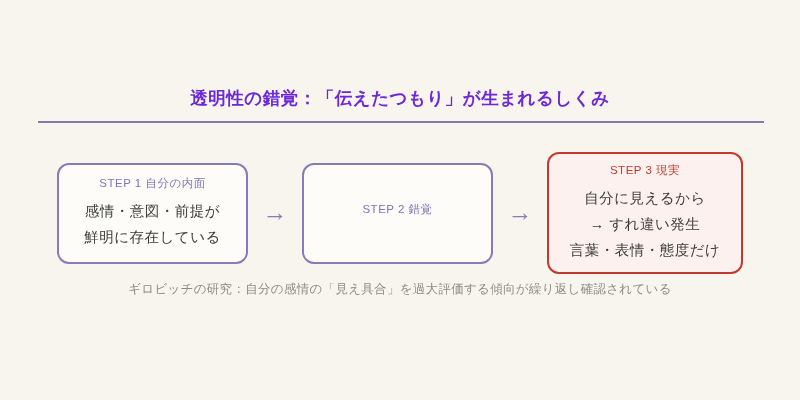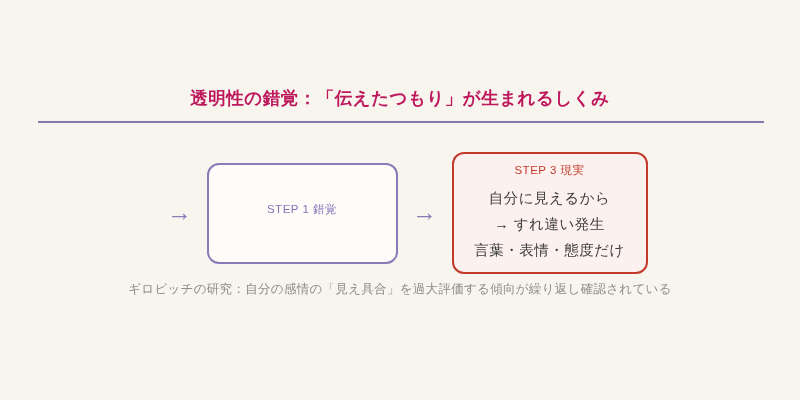--- a/index.html
+++ b/index.html
@@ -11,21 +11,21 @@
     overflow: hidden;
   }
   .title {
     position: absolute;
     top: 86px; left: 0; right: 0;
     text-align: center;
     font-family: "Liberation Serif", "DejaVu Serif", serif;
     font-weight: bold;
     font-size: 17.5px;
     letter-spacing: 0.5px;
-    color: #be185d;
+    color: #6d28d9;
   }
   .divider {
     position: absolute;
     top: 121px; left: 38px;
     width: 726px; height: 0;
     border-top: 2px solid #8478ae;
   }
   .flow {
     position: absolute;
     top: 152px; left: 0; right: 0;
@@ -85,25 +85,30 @@
 </style>
 </head>
 <body>
 
 <div class="title">透明性の錯覚：「伝えたつもり」が生まれるしくみ</div>
 
 <div class="divider"></div>
 
 <div class="flow">
 
+  <div class="step-box">
+    <div class="step-label">STEP 1 自分の内面</div>
+    <div class="step-line">感情・意図・前提が</div>
+    <div class="step-line">鮮明に存在している</div>
+  </div>
 
   <div class="flow-arrow">→</div>
 
   <div class="step-box">
-    <div class="step-label">STEP 1 錯覚</div>
+    <div class="step-label">STEP 2 錯覚</div>
   </div>
 
   <div class="flow-arrow">→</div>
 
   <div class="step-box reality">
     <div class="step-label">STEP 3 現実</div>
     <div class="step-line">自分に見えるから</div>
     <div class="step-line">→ すれ違い発生</div>
     <div class="step-line">言葉・表情・態度だけ</div>
   </div>

